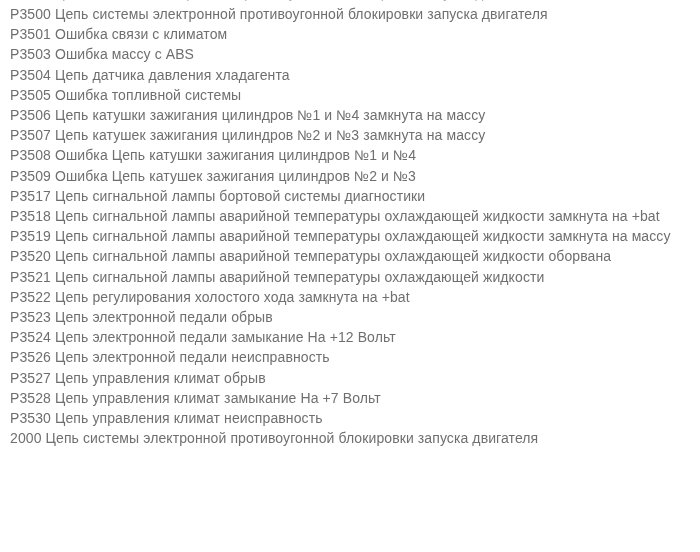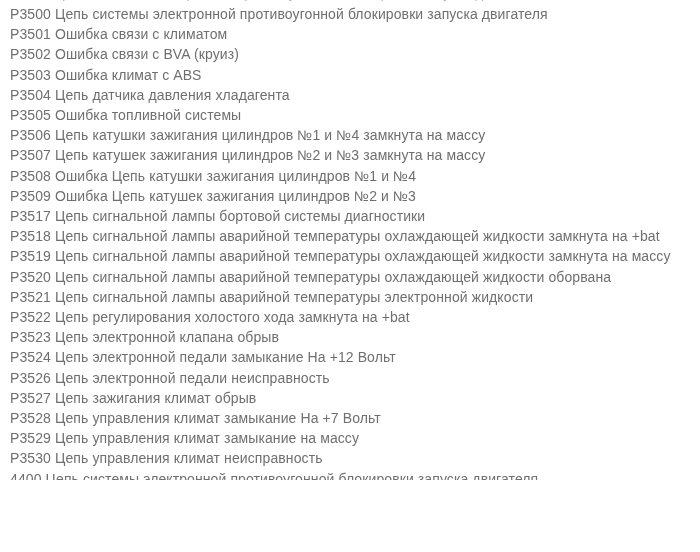--- a/index.html
+++ b/index.html
@@ -44,36 +44,34 @@
   }
 </style>
 </head>
 <body>
 
 <div class="viewport">
   <div class="clipped-top-row">P3500 Цепь системы электронной противоугонной блокировки запуска двигателя</div>
   <div class="dtc-list">
       <div class="dtc-row"><span>P3500</span> <span>Цепь системы электронной противоугонной блокировки запуска двигателя</span></div>
       <div class="dtc-row"><span>P3501</span> <span>Ошибка связи с климатом</span></div>
-      <div class="dtc-row"><span>P3502</span> <span>Ошибка связи с BVA (круиз)</span></div>
-      <div class="dtc-row"><span>P3503</span> <span>Ошибка климат с ABS</span></div>
+      <div class="dtc-row"><span>P3503</span> <span>Ошибка массу с ABS</span></div>
       <div class="dtc-row"><span>P3504</span> <span>Цепь датчика давления хладагента</span></div>
       <div class="dtc-row"><span>P3505</span> <span>Ошибка топливной системы</span></div>
       <div class="dtc-row"><span>P3506</span> <span>Цепь катушки зажигания цилиндров №1 и №4 замкнута на массу</span></div>
       <div class="dtc-row"><span>P3507</span> <span>Цепь катушек зажигания цилиндров №2 и №3 замкнута на массу</span></div>
       <div class="dtc-row"><span>P3508</span> <span>Ошибка Цепь катушки зажигания цилиндров №1 и №4</span></div>
       <div class="dtc-row"><span>P3509</span> <span>Ошибка Цепь катушек зажигания цилиндров №2 и №3</span></div>
       <div class="dtc-row"><span>P3517</span> <span>Цепь сигнальной лампы бортовой системы диагностики</span></div>
       <div class="dtc-row"><span>P3518</span> <span>Цепь сигнальной лампы аварийной температуры охлаждающей жидкости замкнута на +bat</span></div>
       <div class="dtc-row"><span>P3519</span> <span>Цепь сигнальной лампы аварийной температуры охлаждающей жидкости замкнута на массу</span></div>
       <div class="dtc-row"><span>P3520</span> <span>Цепь сигнальной лампы аварийной температуры охлаждающей жидкости оборвана</span></div>
-      <div class="dtc-row"><span>P3521</span> <span>Цепь сигнальной лампы аварийной температуры электронной жидкости</span></div>
+      <div class="dtc-row"><span>P3521</span> <span>Цепь сигнальной лампы аварийной температуры охлаждающей жидкости</span></div>
       <div class="dtc-row"><span>P3522</span> <span>Цепь регулирования холостого хода замкнута на +bat</span></div>
-      <div class="dtc-row"><span>P3523</span> <span>Цепь электронной клапана обрыв</span></div>
+      <div class="dtc-row"><span>P3523</span> <span>Цепь электронной педали обрыв</span></div>
       <div class="dtc-row"><span>P3524</span> <span>Цепь электронной педали замыкание На +12 Вольт</span></div>
       <div class="dtc-row"><span>P3526</span> <span>Цепь электронной педали неисправность</span></div>
-      <div class="dtc-row"><span>P3527</span> <span>Цепь зажигания климат обрыв</span></div>
+      <div class="dtc-row"><span>P3527</span> <span>Цепь управления климат обрыв</span></div>
       <div class="dtc-row"><span>P3528</span> <span>Цепь управления климат замыкание На +7 Вольт</span></div>
-      <div class="dtc-row"><span>P3529</span> <span>Цепь управления климат замыкание на массу</span></div>
       <div class="dtc-row"><span>P3530</span> <span>Цепь управления климат неисправность</span></div>
-      <div class="dtc-row"><span>4400</span> <span>Цепь системы электронной противоугонной блокировки запуска двигателя</span></div>
+      <div class="dtc-row"><span>2000</span> <span>Цепь системы электронной противоугонной блокировки запуска двигателя</span></div>
     </div>
 </div>
 
 </body></html>

